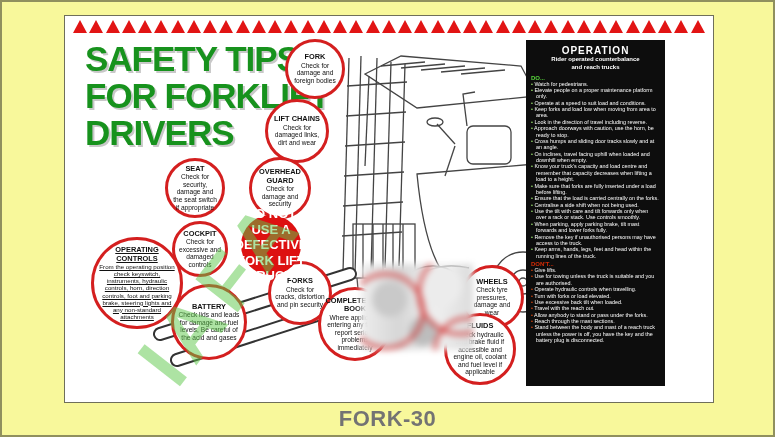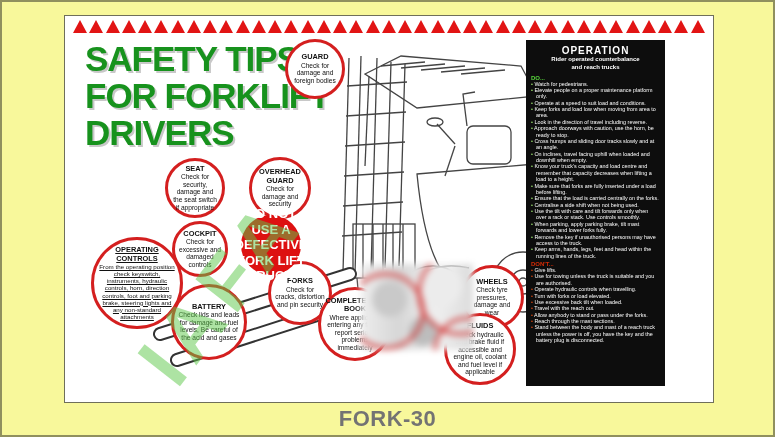--- a/index.html
+++ b/index.html
@@ -178,22 +178,26 @@
 
       <g stroke-linecap="round">
         <path d="M95 318 L285 258" stroke="#333" stroke-width="14"></path>
         <path d="M95 318 L285 258" stroke="#fff" stroke-width="10"></path>
         <path d="M112 344 L305 282" stroke="#333" stroke-width="14"></path>
         <path d="M112 344 L305 282" stroke="#fff" stroke-width="10"></path>
       </g>
     </svg>
 
     <div class="callout co-mast">
-      <b class="co-title">GUARD</b>
+      <b class="co-title">FORK</b>
       <span>Check for damage and foreign bodies</span>
+    </div>
+    <div class="callout co-lift-chains">
+      <b class="co-title">LIFT CHAINS</b>
+      <span>Check for damaged links, dirt and wear</span>
     </div>
     <div class="callout co-overhead-guard">
       <b class="co-title">OVERHEAD GUARD</b>
       <span>Check for damage and security</span>
     </div>
     <div class="callout co-cockpit">
       <b class="co-title">COCKPIT</b>
       <span>Check for excessive and damaged controls</span>
     </div>
     <div class="callout co-seat">

